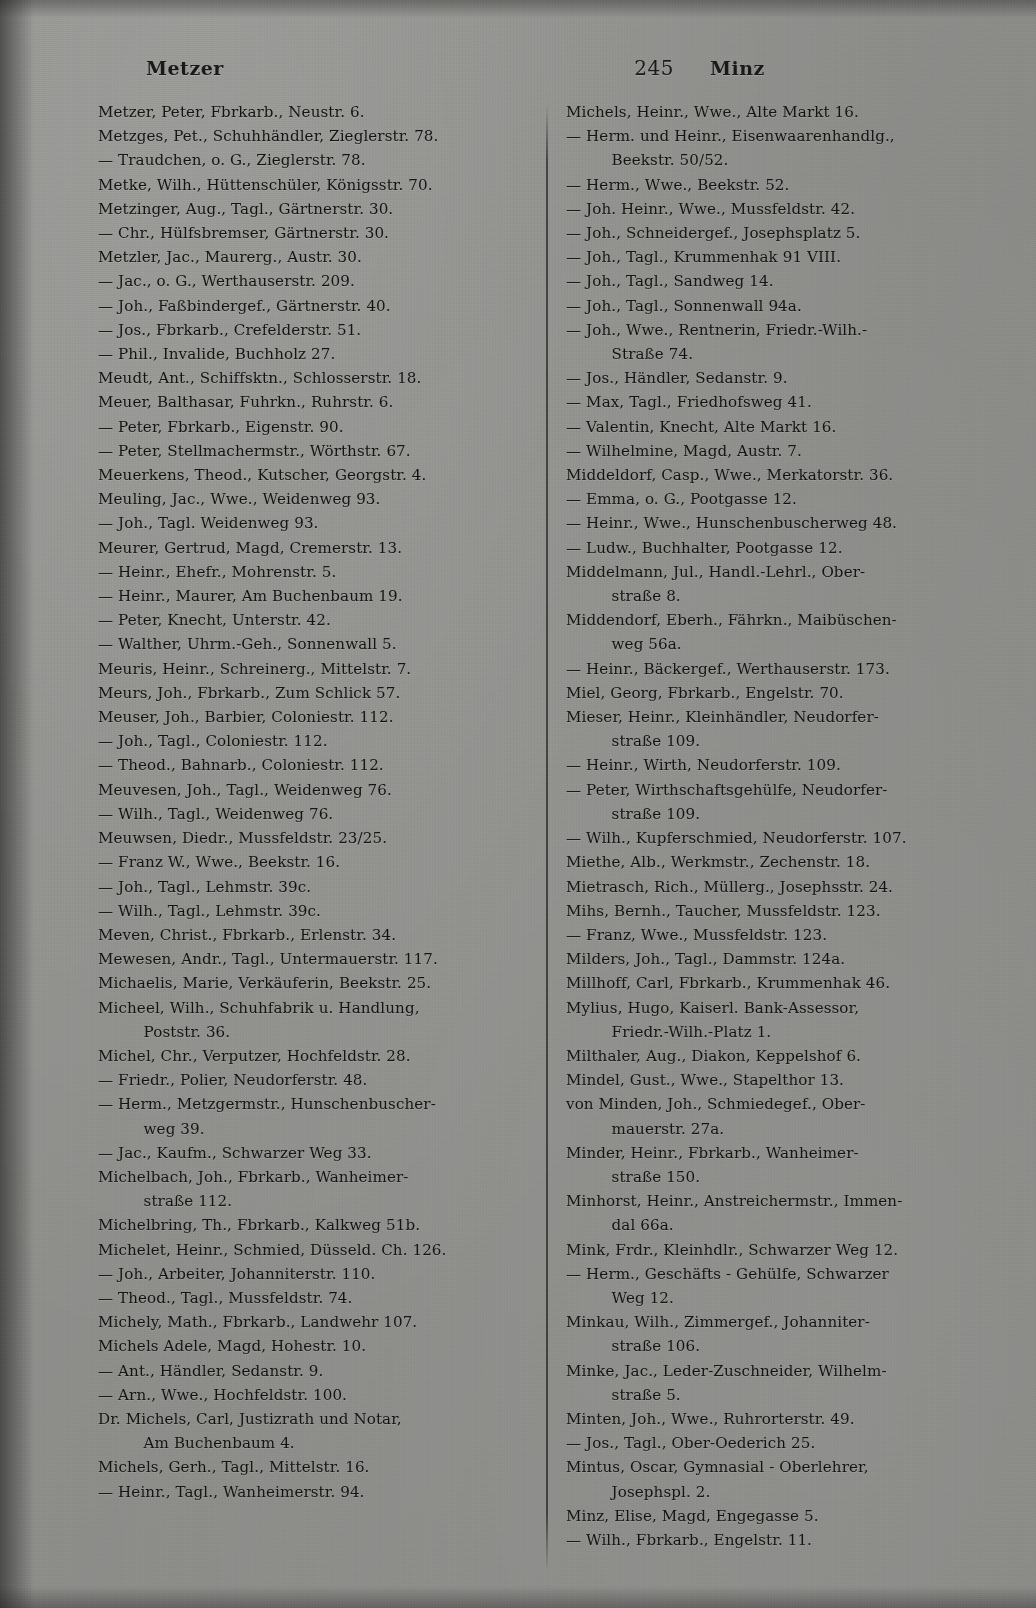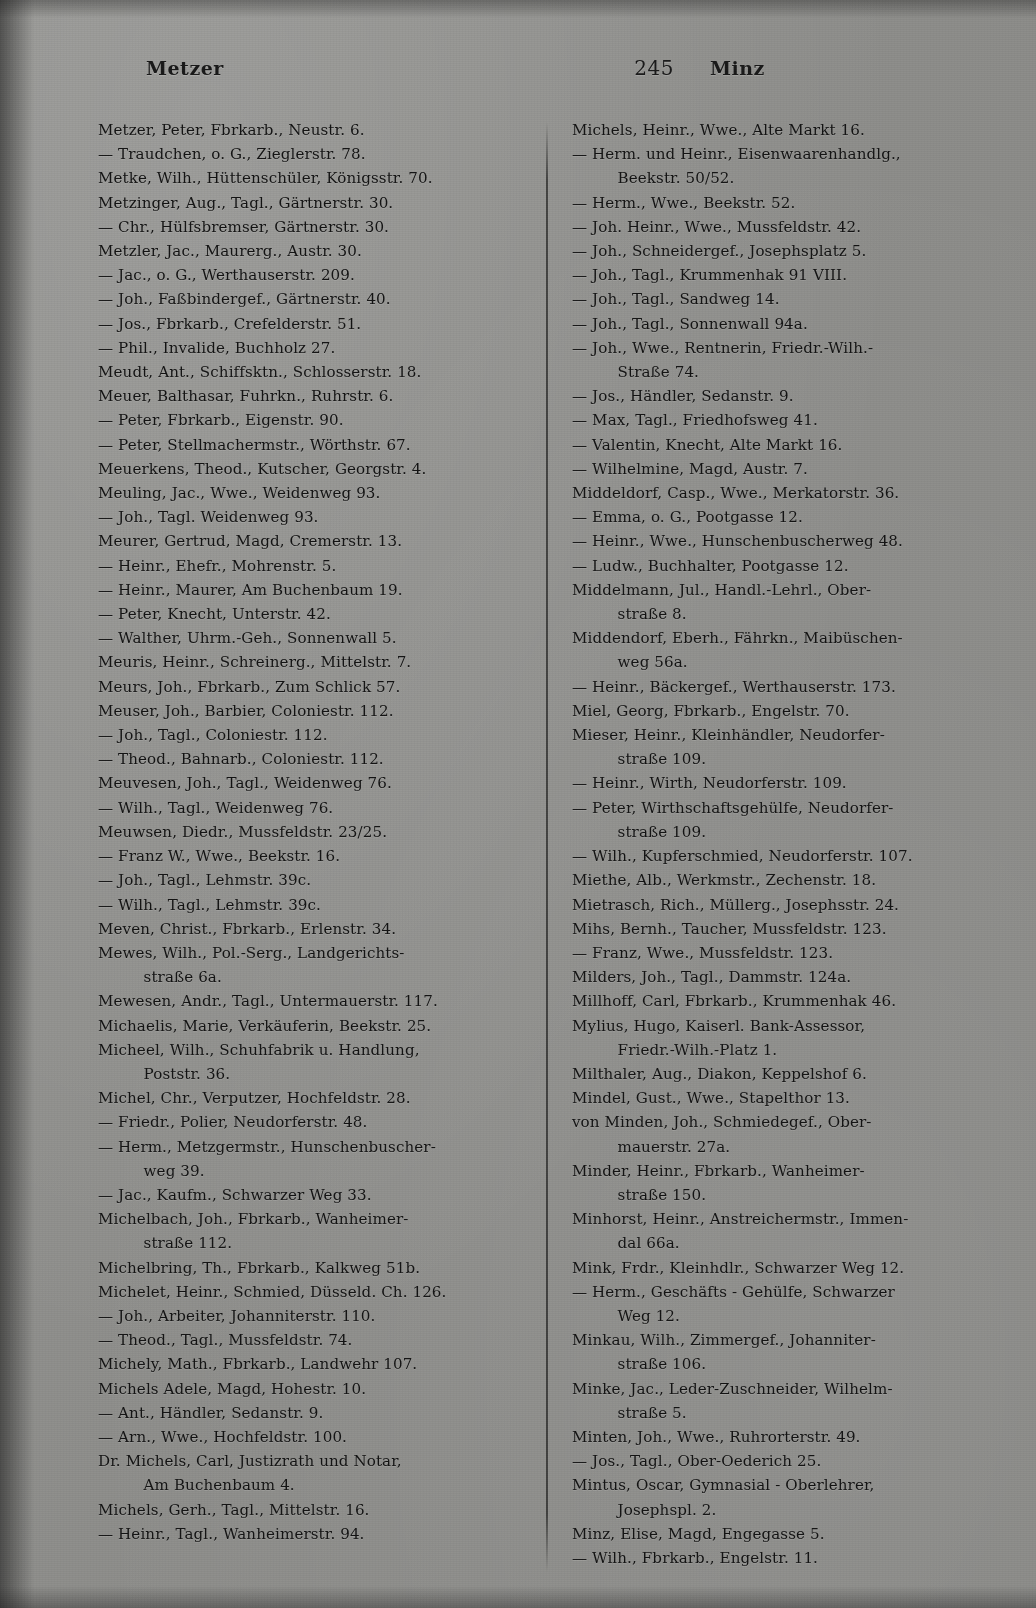--- a/index.html
+++ b/index.html
@@ -73,22 +73,21 @@
   .header .hdr-center { width: 33%; text-align: right; font-weight: normal; font-size: 20px; }
   .header .hdr-right { width: 33%; text-align: left; }
 
   .columns {
     position: absolute;
     left: 98px;
     right: 40px;
     top: 100px;
     bottom: 30px;
     display: flex;
-    gap: 24px;
-    margin-top: 18px;
+    gap: 18px;
   }
   .col {
     width: 430px;
     color: #121212;
   }
   .divider {
     width: 2px;
     background: linear-gradient(to bottom, rgba(0,0,0,0.0), rgba(0,0,0,0.55) 4%, rgba(0,0,0,0.55) 96%, rgba(0,0,0,0.0));
     margin-top: 4px;
     margin-bottom: 6px;
@@ -117,20 +116,21 @@
 
   <div class="header">
     <div class="hdr-item hdr-left">Metzer</div>
     <div class="hdr-item hdr-center">245</div>
     <div class="hdr-item hdr-right">Minz</div>
   </div>
 
   <div class="columns">
     <div class="col" id="col-left">
         <div class="entry indent">Metzer, Peter, Fbrkarb., Neustr. 6.</div>
+        <div class="entry indent">Metzges, Pet., Schuhhändler, Zieglerstr. 78.</div>
         <div class="entry indent">— Traudchen, o. G., Zieglerstr. 78.</div>
         <div class="entry indent">Metke, Wilh., Hüttenschüler, Königsstr. 70.</div>
         <div class="entry indent">Metzinger, Aug., Tagl., Gärtnerstr. 30.</div>
         <div class="entry indent">— Chr., Hülfsbremser, Gärtnerstr. 30.</div>
         <div class="entry indent">Metzler, Jac., Maurerg., Austr. 30.</div>
         <div class="entry indent">— Jac., o. G., Werthauserstr. 209.</div>
         <div class="entry indent">— Joh., Faßbindergef., Gärtnerstr. 40.</div>
         <div class="entry indent">— Jos., Fbrkarb., Crefelderstr. 51.</div>
         <div class="entry indent">— Phil., Invalide, Buchholz 27.</div>
         <div class="entry indent">Meudt, Ant., Schiffsktn., Schlosserstr. 18.</div>
@@ -150,22 +150,20 @@
         <div class="entry indent">Meuser, Joh., Barbier, Coloniestr. 112.</div>
         <div class="entry indent">— Joh., Tagl., Coloniestr. 112.</div>
         <div class="entry indent">— Theod., Bahnarb., Coloniestr. 112.</div>
         <div class="entry indent">Meuvesen, Joh., Tagl., Weidenweg 76.</div>
         <div class="entry indent">— Wilh., Tagl., Weidenweg 76.</div>
         <div class="entry indent">Meuwsen, Diedr., Mussfeldstr. 23/25.</div>
         <div class="entry indent">— Franz W., Wwe., Beekstr. 16.</div>
         <div class="entry indent">— Joh., Tagl., Lehmstr. 39c.</div>
         <div class="entry indent">— Wilh., Tagl., Lehmstr. 39c.</div>
         <div class="entry indent">Meven, Christ., Fbrkarb., Erlenstr. 34.</div>
-        <div class="entry indent">Mewes, Wilh., Pol.-Serg., Landgerichts-
-    straße 6a.</div>
         <div class="entry indent">Mewesen, Andr., Tagl., Untermauerstr. 117.</div>
         <div class="entry indent">Michaelis, Marie, Verkäuferin, Beekstr. 25.</div>
         <div class="entry indent">Micheel, Wilh., Schuhfabrik u. Handlung,
     Poststr. 36.</div>
         <div class="entry indent">Michel, Chr., Verputzer, Hochfeldstr. 28.</div>
         <div class="entry indent">— Friedr., Polier, Neudorferstr. 48.</div>
         <div class="entry indent">— Herm., Metzgermstr., Hunschenbuscher-
     weg 39.</div>
         <div class="entry indent">— Jac., Kaufm., Schwarzer Weg 33.</div>
         <div class="entry indent">Michelbach, Joh., Fbrkarb., Wanheimer-

